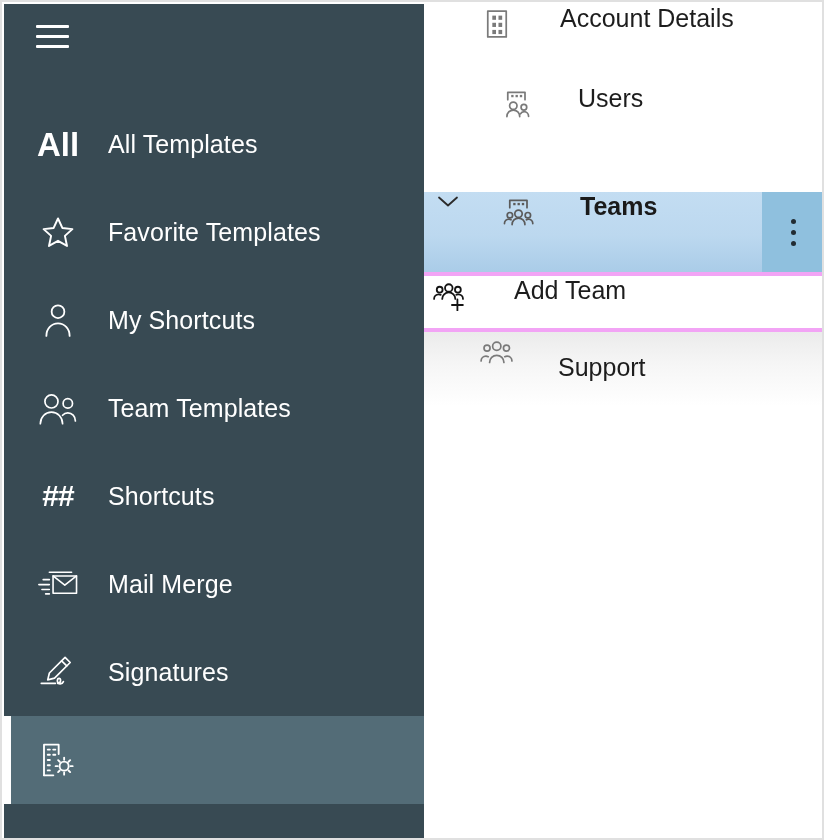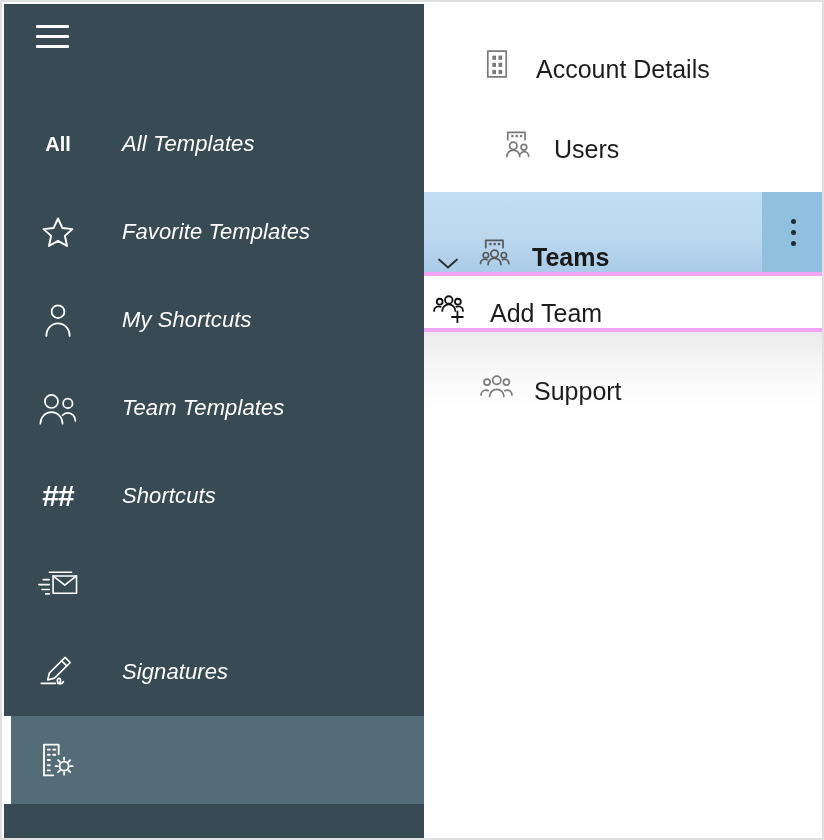--- a/index.html
+++ b/index.html
@@ -76,46 +76,45 @@
   .nav-item .ni-icon {
     flex: 0 0 auto;
     width: 52px;
     height: 48px;
     display: flex;
     align-items: center;
     justify-content: center;
     color: #ffffff;
   }
   .nav-item .ni-label {
-    margin-left: 38px;
-    font-size: 22px;
+    margin-left: 24px;
+    font-size: 25px;
     font-weight: 400;
     color: #ffffff;
     letter-spacing: 0.1px;
     white-space: nowrap;
-    font-style: italic;
   }
   .nav-item.active {
     background: #536c77;
   }
   .nav-item.active::before {
     content: "";
     position: absolute;
     left: 0;
     top: 0;
     bottom: 0;
     width: 7px;
     background: #ffffff;
   }
   .nav-item.active .ni-label {
     font-weight: 700;
   }
 
   .all-glyph {
-    font-size: 20px;
+    font-size: 33px;
     font-weight: 700;
     color: #ffffff;
     line-height: 1;
   }
   .hash-glyph {
     font-size: 30px;
     font-weight: 600;
     color: #ffffff;
     line-height: 1;
     letter-spacing: -1px;
@@ -129,24 +128,25 @@
     width: 400px;
     height: 836px;
     background: #ffffff;
     box-sizing: border-box;
     overflow: hidden;
   }
 
   .prow {
     position: relative;
     display: flex;
-    align-items: flex-end;
+    align-items: flex-start;
     height: 80px;
     box-sizing: border-box;
     cursor: pointer;
+    gap: 24px;
   }
   .prow .pr-chev {
     flex: 0 0 auto;
     width: 48px;
     display: flex;
     align-items: center;
     justify-content: center;
     color: #2b2b2b;
   }
   .prow .pr-icon {
@@ -294,20 +294,21 @@
 
       <div class="nav-item">
         <span class="ni-icon">
           <svg width="42" height="34" viewBox="0 0 34 26" fill="none" stroke="currentColor" stroke-width="1.3" stroke-linecap="round" stroke-linejoin="round">
             <rect x="13" y="6.5" width="19" height="14"></rect>
             <path d="M13 6.5l9.5 7.5L32 6.5"></path>
             <path d="M10 3.5h18"></path>
             <path d="M5 9.5h5M1.5 13.5h8.5M4 17.5h6M7 21h3"></path>
           </svg>
         </span>
+        <span class="ni-label">Mail Merge</span>
       </div>
 
       <div class="nav-item">
         <span class="ni-icon">
           <svg width="42" height="36" viewBox="0 0 32 28" fill="none" stroke="currentColor" stroke-width="1.3" stroke-linecap="round" stroke-linejoin="round">
             <path d="M21.5 2.6l4 4-12.2 12.2-5.3 1.3 1.3-5.3z"></path>
             <path d="M18.8 5.3l4 4"></path>
             <path d="M3 22.8h11"></path>
             <path d="M15.8 22.8c1.5 0 2.2-1.1 2.2-2.3 0-0.9-0.5-1.6-1.2-1.6-0.8 0-1.3 0.8-1.3 2 0 1.7 1.1 2.4 2.3 2.4 1.2 0 2-0.8 2.4-1.8"></path>
           </svg>

